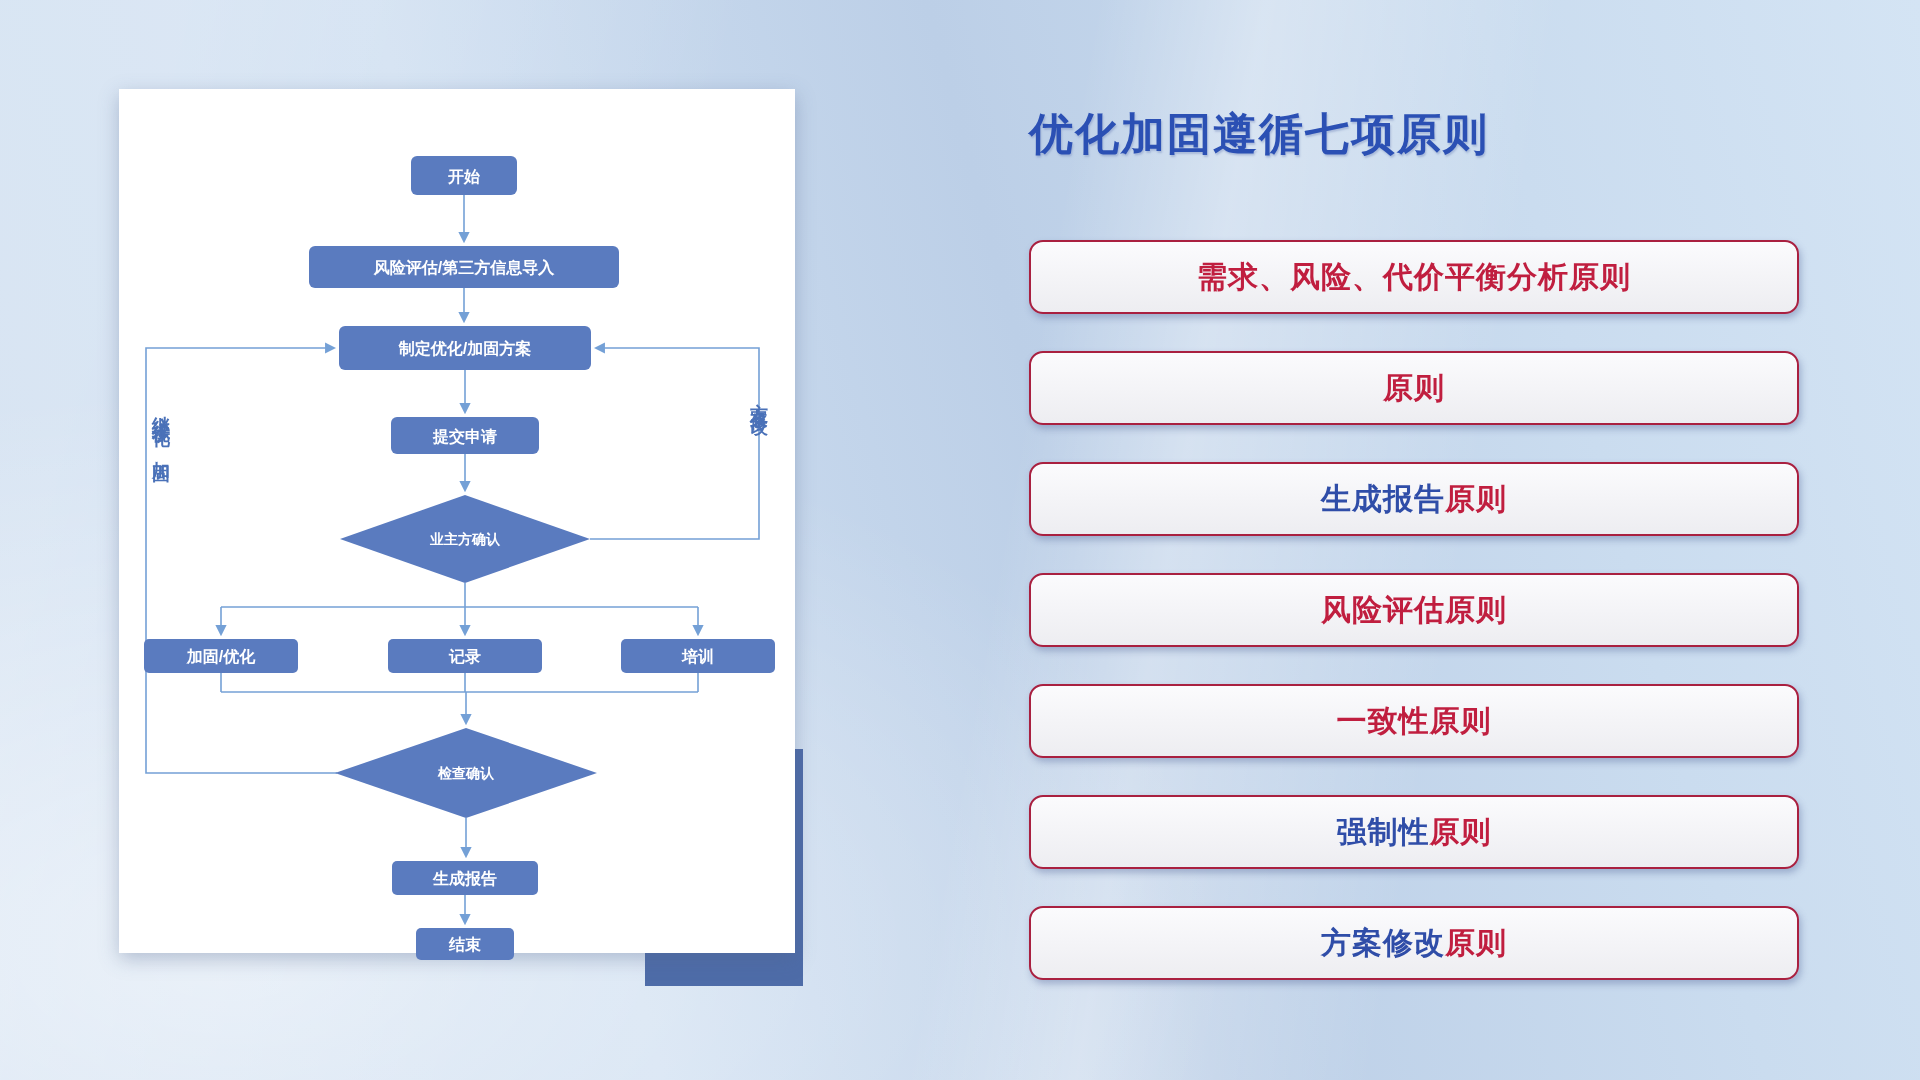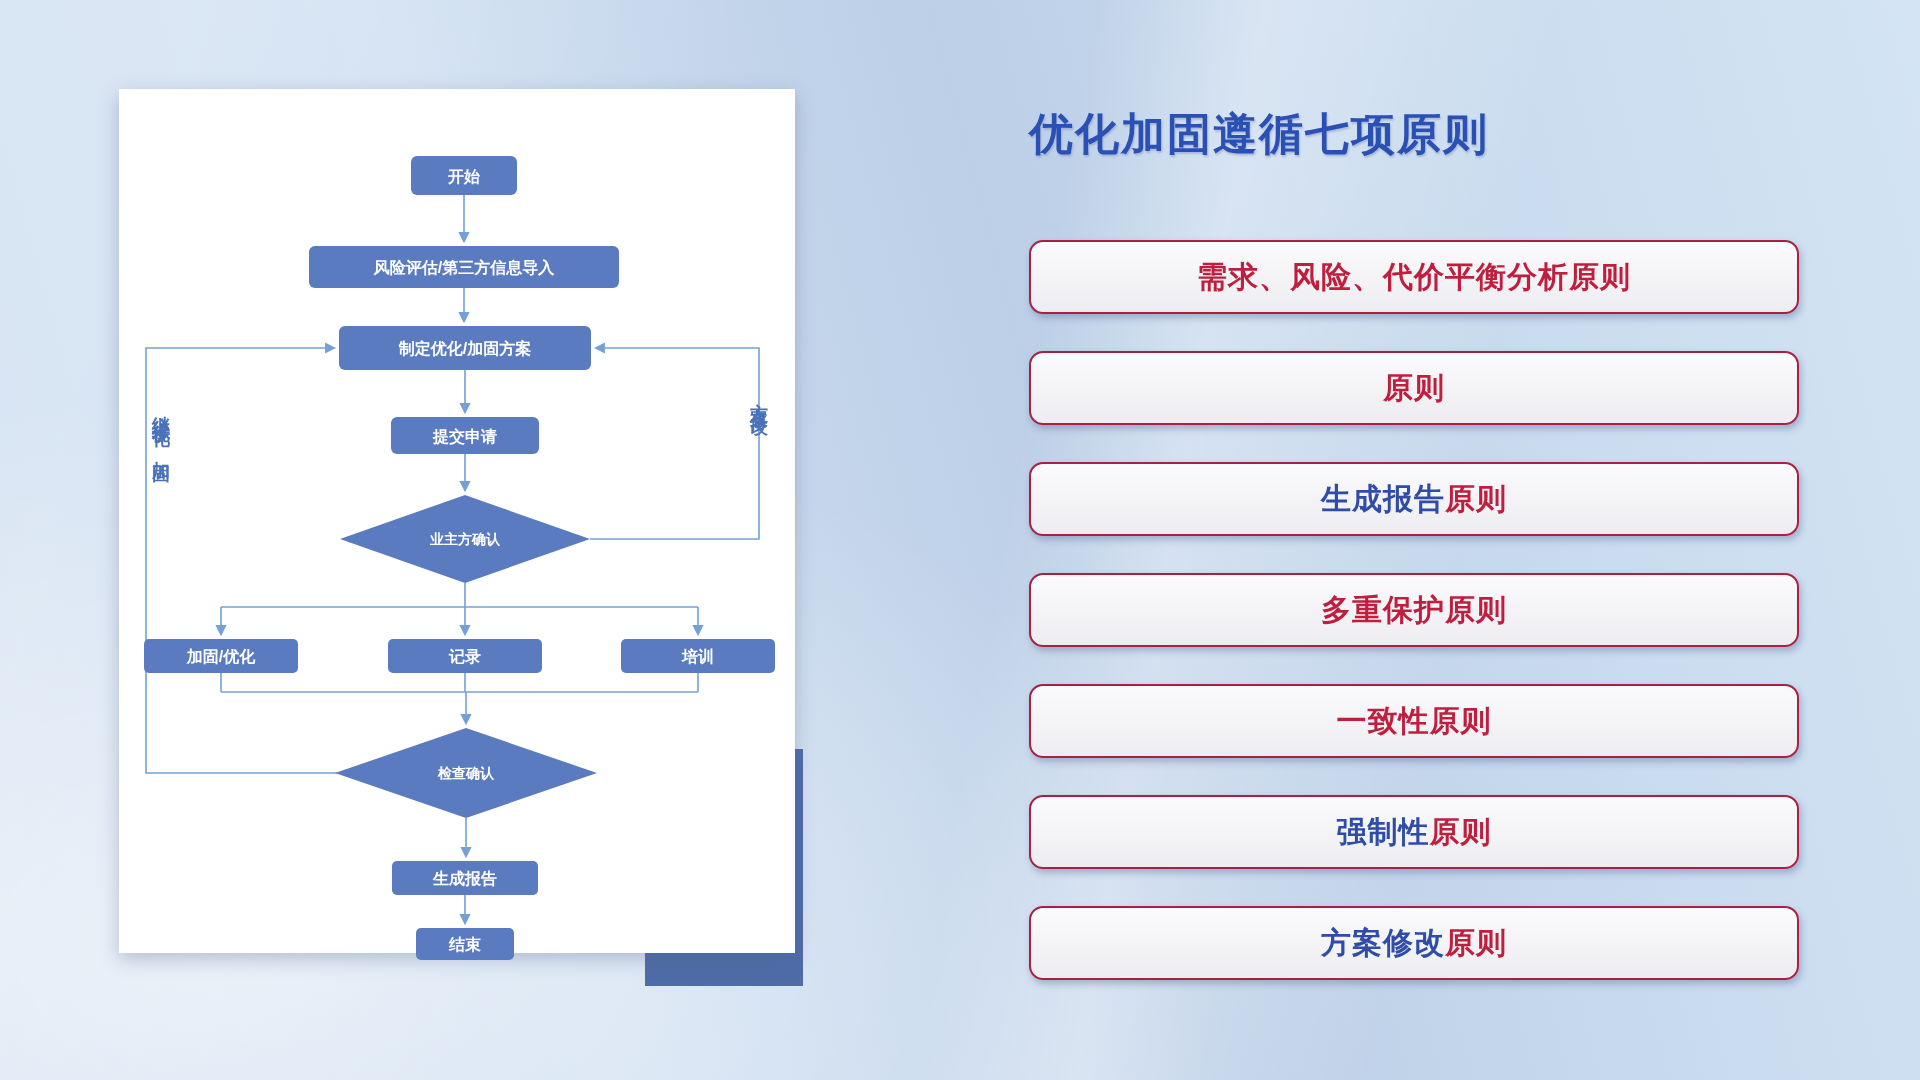--- a/index.html
+++ b/index.html
@@ -202,21 +202,21 @@
       <span style="color: rgb(192, 30, 63);">原则</span>
   </div>
   <div class="principle">
       <span style="color: rgb(192, 30, 63);">原则</span>
   </div>
   <div class="principle">
     <span style="color: rgb(47, 77, 168);">生成报告</span>
       <span style="color: rgb(192, 30, 63);">原则</span>
   </div>
   <div class="principle">
-    <span style="color: rgb(192, 30, 63);">多重保护</span>
+    <span style="color: rgb(192, 30, 63);">风险评估</span>
       <span style="color: rgb(192, 30, 63);">原则</span>
   </div>
   <div class="principle">
     <span style="color: rgb(192, 30, 63);">一致性</span>
       <span style="color: rgb(192, 30, 63);">原则</span>
   </div>
   <div class="principle">
     <span style="color: rgb(47, 77, 168); text-align: right;">强制性</span>
       <span style="color: rgb(192, 30, 63);">原则</span>
   </div>

